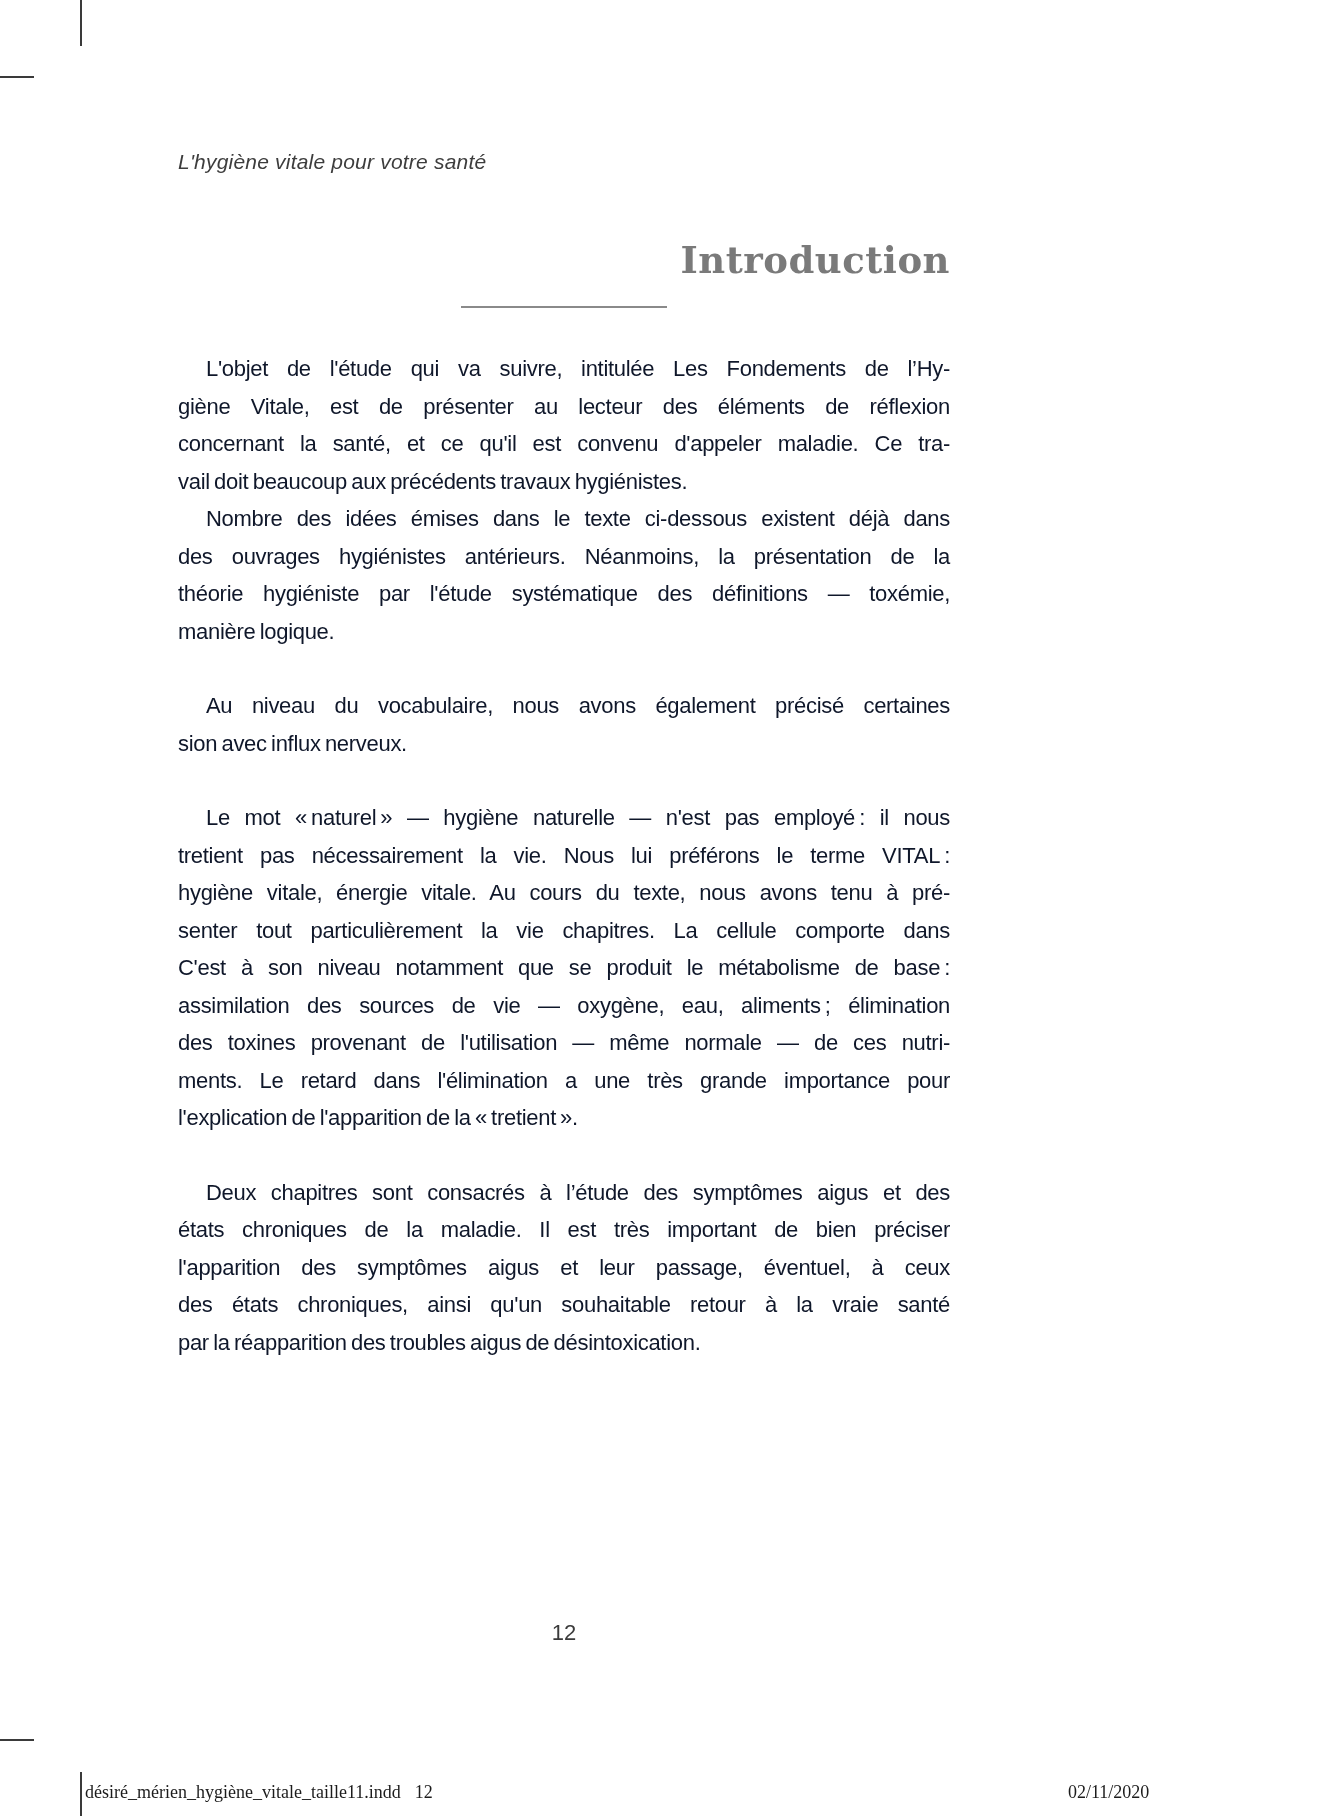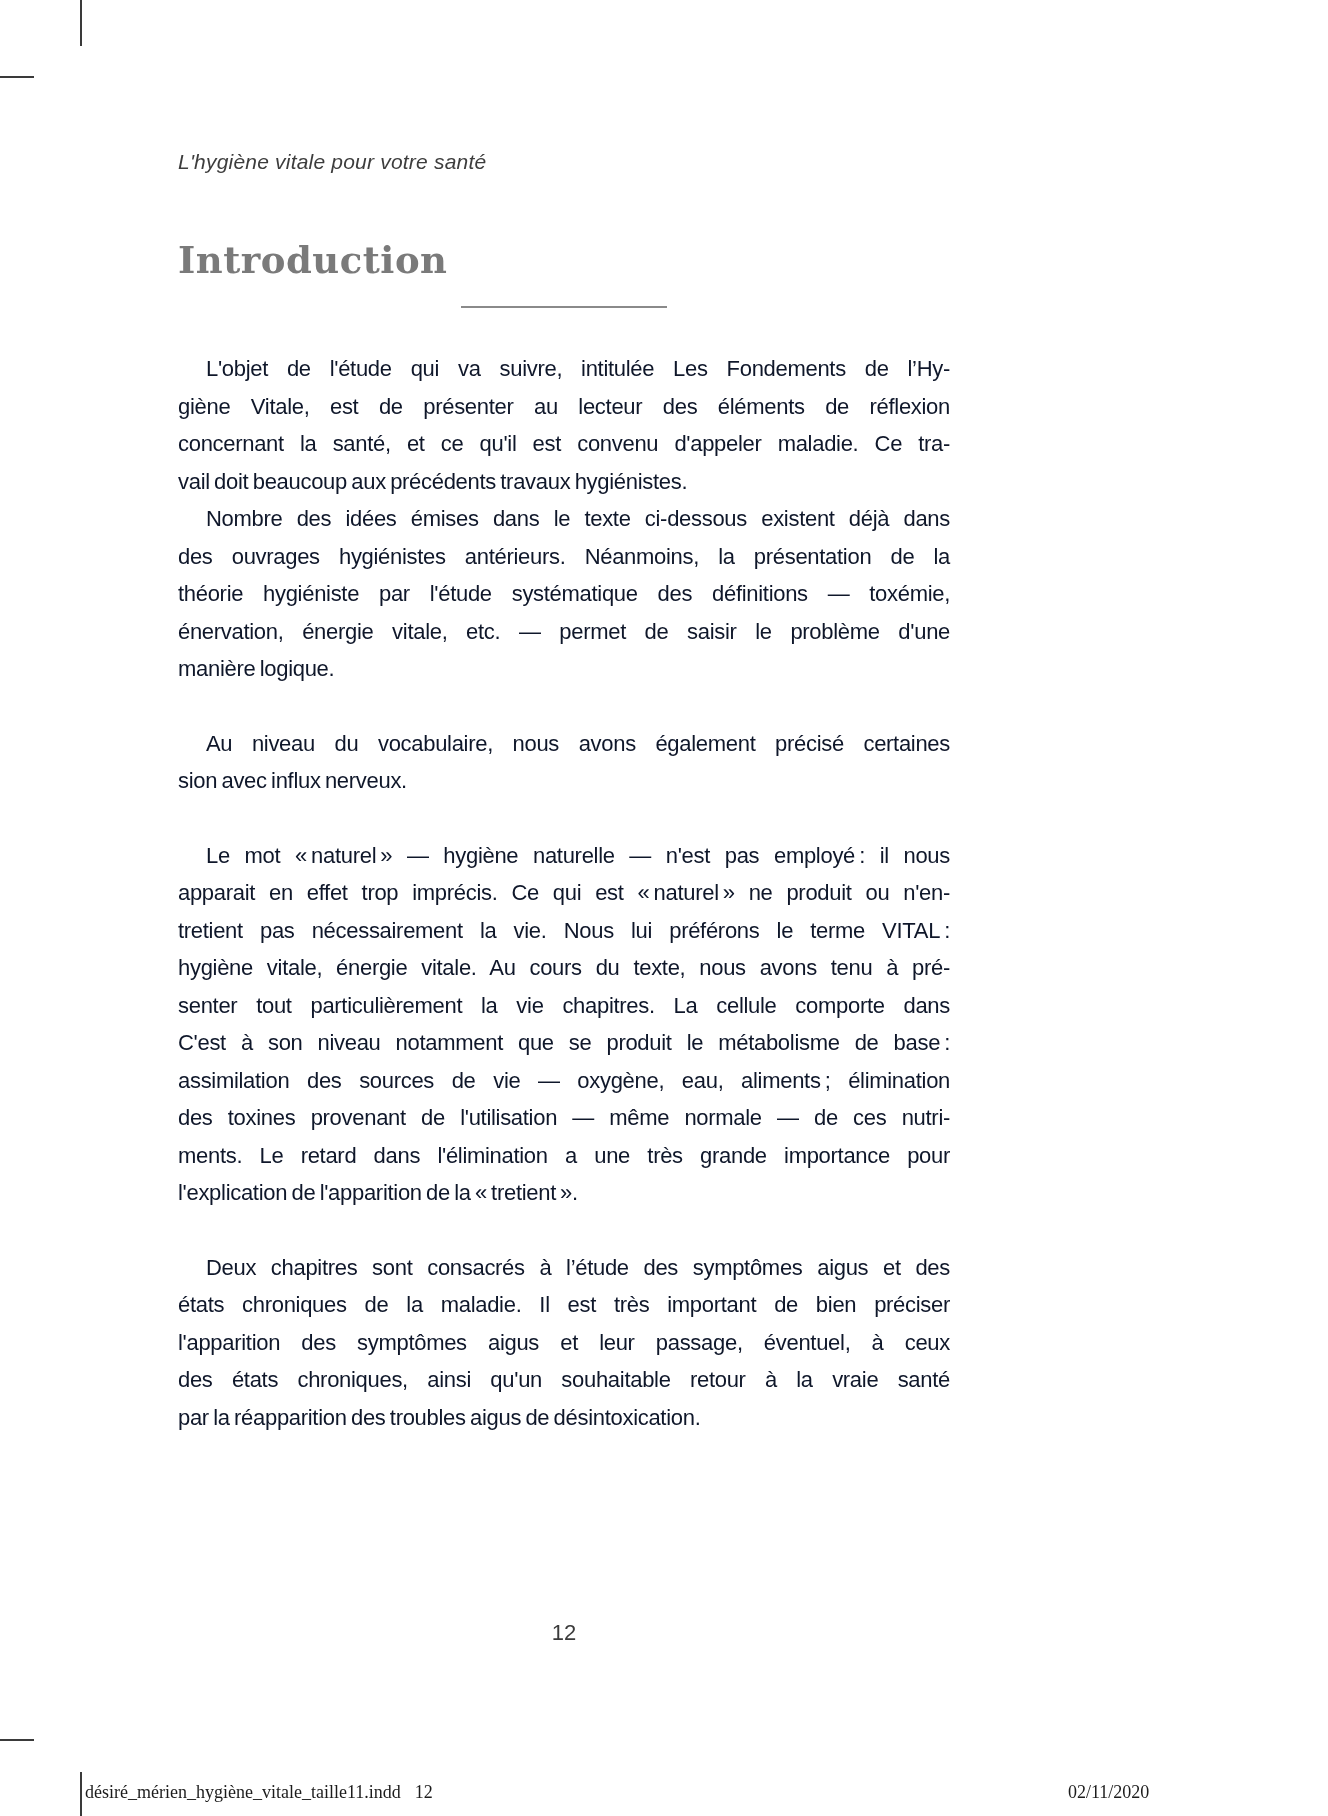--- a/index.html
+++ b/index.html
@@ -28,21 +28,21 @@
   .running-header {
     position:absolute; left:178px; top:150px;
     font-style: italic;
     font-size: 21px;
     color:#3d3d3d;
     letter-spacing: 0.2px;
   }
 
   .title-wrap {
     position:absolute; left:178px; top:238px; width:772px;
-    text-align:left;
+    text-align:right;
   }
   .chapter-title {
     font-family: "DejaVu Serif", "Liberation Serif", serif;
     font-weight: 700;
     font-size: 37px;
     color:#7a7a7a;
     letter-spacing: 0.5px;
   }
   .title-rule {
     position:absolute; left:461px; top:306px;
@@ -106,30 +106,28 @@
       <div class="paragraph">
         <div class="line first">L'objet de l'étude qui va suivre, intitulée Les Fondements de l’Hy-</div>
         <div class="line">giène Vitale, est de présenter au lecteur des éléments de réflexion</div>
         <div class="line">concernant la santé, et ce qu'il est convenu d'appeler maladie. Ce tra-</div>
         <div class="line last">vail doit beaucoup aux précédents travaux hygiénistes.</div>
       </div>
       <div class="paragraph flush">
         <div class="line first">Nombre des idées émises dans le texte ci-dessous existent déjà dans</div>
         <div class="line">des ouvrages hygiénistes antérieurs. Néanmoins, la présentation de la</div>
         <div class="line">théorie hygiéniste par l'étude systématique des définitions — toxémie,</div>
-        <div class="line">énervation, énergie vitale, etc. — permet de saisir le problème d'une</div>
         <div class="line last">manière logique.</div>
       </div>
       <div class="paragraph">
         <div class="line first">Au niveau du vocabulaire, nous avons également précisé certaines</div>
         <div class="line last">sion avec influx nerveux.</div>
       </div>
       <div class="paragraph">
         <div class="line first">Le mot « naturel » — hygiène naturelle — n'est pas employé : il nous</div>
-        <div class="line">apparait en effet trop imprécis. Ce qui est « naturel » ne produit ou n'en-</div>
         <div class="line">tretient pas nécessairement la vie. Nous lui préférons le terme VITAL :</div>
         <div class="line">hygiène vitale, énergie vitale. Au cours du texte, nous avons tenu à pré-</div>
         <div class="line">senter tout particulièrement la vie chapitres. La cellule comporte dans</div>
         <div class="line">C'est à son niveau notamment que se produit le métabolisme de base :</div>
         <div class="line">assimilation des sources de vie — oxygène, eau, aliments ; élimination</div>
         <div class="line">des toxines provenant de l'utilisation — même normale — de ces nutri-</div>
         <div class="line">ments. Le retard dans l'élimination a une très grande importance pour</div>
         <div class="line last">l'explication de l'apparition de la « tretient ».</div>
       </div>
       <div class="paragraph">

